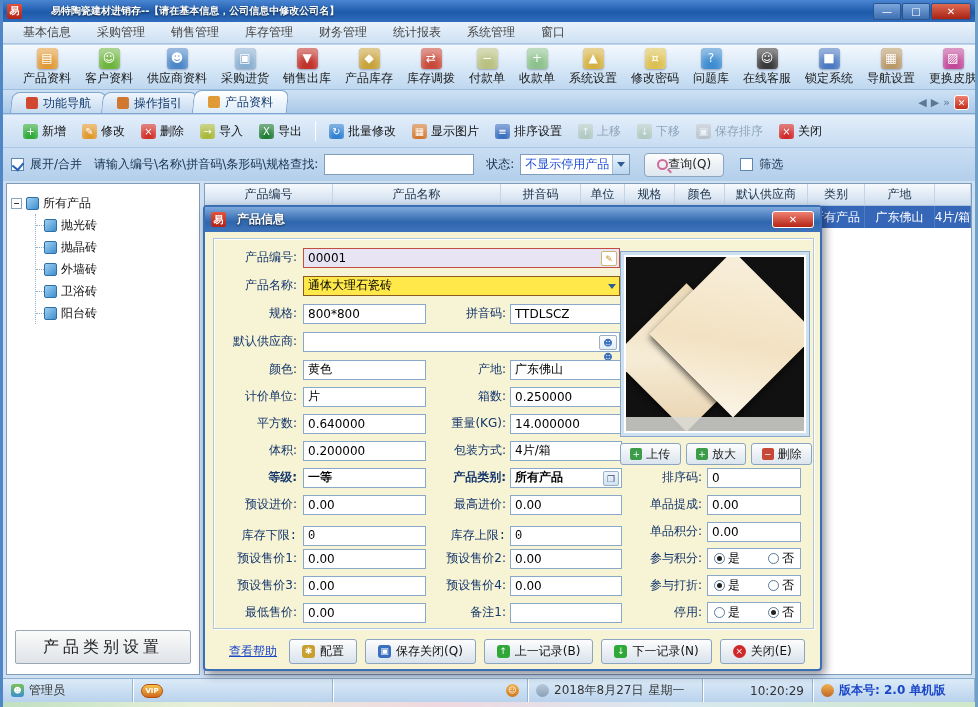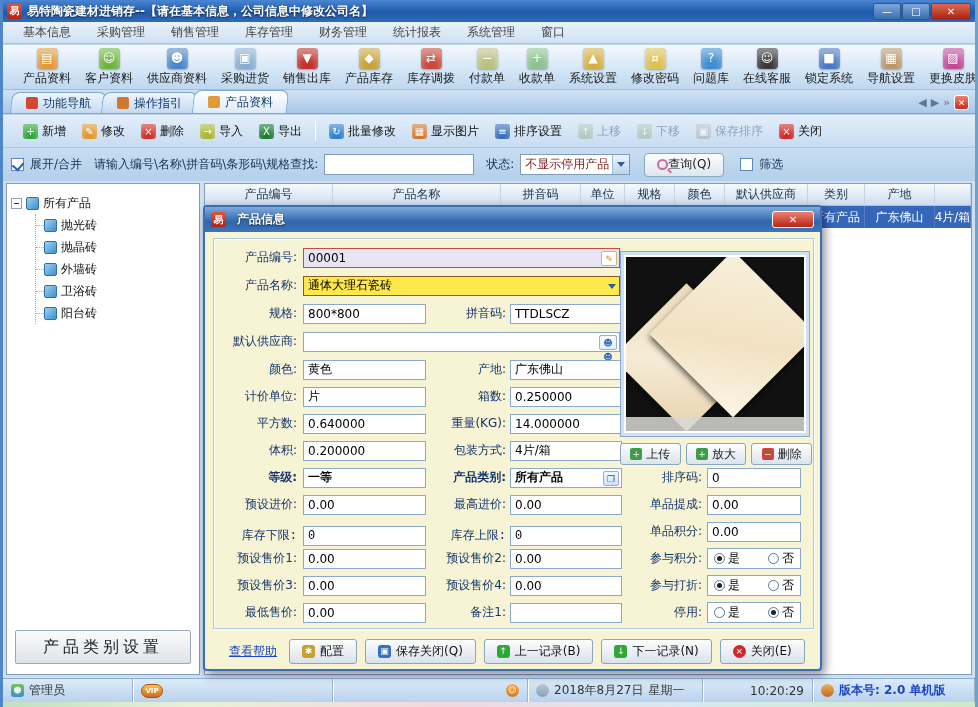--- a/index.html
+++ b/index.html
@@ -5,22 +5,22 @@
   * { margin:0; padding:0; box-sizing:border-box; }
   html,body { width:978px; height:707px; overflow:hidden; font-family:"DejaVu Sans","Liberation Sans",sans-serif; font-size:12px; }
   .win { position:relative; width:978px; height:707px; background:#bcd4ee; overflow:hidden;
          border-left:3px solid #4f86c6; border-right:3px solid #6fa0c8; }
 
   
   .titlebar { position:absolute; left:0; top:0; right:0; height:22px;
     background:linear-gradient(#4a85d2,#1f5bab 55%,#2f6cbd); display:flex; align-items:center; padding:0 4px; }
   .app-logo { width:15px; height:15px; background:linear-gradient(#e5533d,#b02318); color:#fff; font-size:10px;
     display:flex; align-items:center; justify-content:center; border-radius:2px; margin-right:5px; font-weight:bold; }
-  .title-text { color:#fff; font-weight:bold; font-size:12px; text-shadow:0 1px 2px #123; flex:1;
-    white-space:nowrap; overflow:hidden; }
+  .title-text { color:#fff; font-weight:bold; font-size:10px; text-shadow:0 1px 2px #123; flex:1;
+    white-space:nowrap; overflow:hidden;margin-left:24px; }
   .winbtns { display:flex; gap:1px; }
   .winbtn { width:28px; height:17px; display:flex; align-items:center; justify-content:center; color:#fff; font-size:10px;
     background:linear-gradient(#7da7dc,#3c6eb0); border:1px solid #2a5690; border-radius:2px; }
   .winbtn.close { background:linear-gradient(#e06a52,#a82315); width:40px; }
 
   
   .menubar { position:absolute; left:0; top:22px; right:0; height:22px; background:linear-gradient(#e9f2fb,#cfe1f3);
     display:flex; align-items:center; padding-left:8px; gap:2px; border-bottom:1px solid #a8c4e0; }
   .menu-item { padding:2px 12px; color:#444; }
 
@@ -66,21 +66,21 @@
 
   
   .filterrow { position:absolute; left:0; top:148px; right:0; height:33px;
     background:linear-gradient(#c9ddf2,#b3cfeb); display:flex; align-items:center; padding-left:8px; gap:6px; }
   .cbox { width:13px; height:13px; background:#fff; border:1px solid #5f87b5; position:relative; }
   .cbox.checked::after { content:""; position:absolute; left:2px; top:1px; width:6px; height:8px;
     border-right:2px solid #2a62b8; border-bottom:2px solid #2a62b8; transform:rotate(40deg); }
   .flabel { color:#17314f; }
   .search-input { width:150px; height:21px; background:#fff; border:1px solid #7f9db9; }
   .combo { display:flex; width:110px; height:21px; background:#fff; border:1px solid #7f9db9; align-items:center; }
-  .combo .cval { flex:1; padding-left:4px; color:#7f1d1d; white-space:nowrap; overflow:hidden; }
+  .combo .cval { flex:1; padding-left:4px; color:#1d4ed8; white-space:nowrap; overflow:hidden; }
   .combo .cbtn { width:17px; height:100%; background:linear-gradient(#eaf3fc,#bcd6ef); border-left:1px solid #9fbcd8;
     display:flex; align-items:center; justify-content:center; }
   .tri-down { width:0; height:0; border-left:4px solid transparent; border-right:4px solid transparent; border-top:5px solid #2f5d93; }
   .query-btn { display:flex; align-items:center; height:24px; padding:0 12px;
     background:linear-gradient(#fdfdfd,#dde6ef); border:1px solid #8aa5c0; border-radius:4px; color:#222; }
   .mag { width:11px; height:11px; border:2px solid #d06a9a; border-radius:50%; position:relative; }
   .mag::after { content:""; position:absolute; width:5px; height:2px; background:#d06a9a; transform:rotate(45deg); left:8px; top:9px; }
 
   
   .content { position:absolute; left:0; top:181px; right:0; bottom:29px; background:#cfe0f2; }

